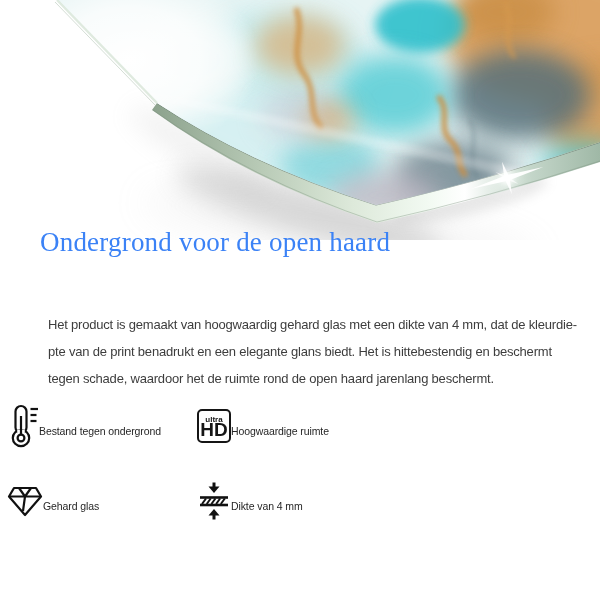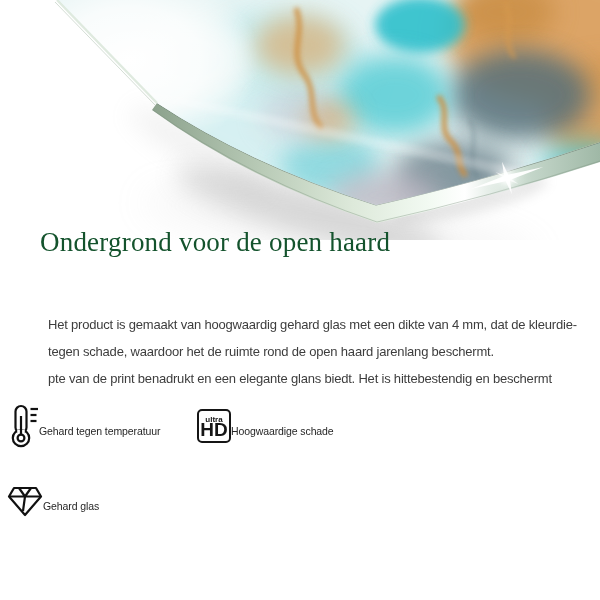--- a/index.html
+++ b/index.html
@@ -2,21 +2,21 @@
 <html><head>
 <meta charset="utf-8">
 <style>
   html,body{margin:0;padding:0;background:#fff;}
   .page{position:relative;width:600px;height:600px;overflow:hidden;background:#ffffff;
         font-family:"Liberation Sans","DejaVu Sans",sans-serif;}
   .hero{position:absolute;top:0;left:0;width:600px;height:240px;}
   .hero svg{display:block;}
   h1{position:absolute;top:225px;left:40px;margin:0;
      font-family:"Liberation Serif","DejaVu Serif",serif;
-     font-weight:400;font-size:27px;line-height:34px;color:#14532d;letter-spacing:.2px;}
+     font-weight:400;font-size:27px;line-height:34px;color:#3b82f6;letter-spacing:.2px;}
   h1 span{display:block;}
   .para{position:absolute;top:311px;left:48px;font-size:13px;line-height:27px;
         color:#3d3d3d;letter-spacing:-0.2px;}
   .para div{white-space:nowrap;}
   .features-row{position:absolute;left:7px;width:570px;display:flex;}
   .row1{top:402px;}
   .row2{top:481px;}
   .feature{width:190px;display:flex;flex-direction:row;align-items:center;}
   .icon-box{display:flex;align-items:center;justify-content:center;}
   .row1 .icon-box{height:48px;}
@@ -123,62 +123,82 @@
       </g>
     </svg>
   </div>
 
   <h1>
     <span>Ondergrond voor de open haard</span>
   </h1>
 
   <div class="para">
     <div>Het product is gemaakt van hoogwaardig gehard glas met een dikte van 4 mm, dat de kleurdie-</div>
+    <div>pte van de print benadrukt en een elegante glans biedt. Het is hittebestendig en beschermt</div>
     <div>tegen schade, waardoor het de ruimte rond de open haard jarenlang beschermt.</div>
-    <div>pte van de print benadrukt en een elegante glans biedt. Het is hittebestendig en beschermt</div>
   </div>
 
   <div class="features-row row1">
 
     <div class="feature">
       <div class="icon-box">
         <svg width="32" height="46" viewBox="0 0 32 46">
           <circle class="ic" cx="14" cy="35" r="8.2"></circle>
           <rect class="ic" x="8.5" y="3" width="11" height="27" rx="5.5" fill="#fff"></rect>
           <rect x="10.2" y="26.5" width="7.6" height="5" fill="#fff" stroke="none"></rect>
           <circle class="ic" cx="14" cy="35" r="3.4" stroke-width="2"></circle>
           <line class="ic" x1="14" y1="13" x2="14" y2="31" stroke-width="2"></line>
           <line class="ic" x1="23.5" y1="6" x2="31" y2="6"></line>
           <line class="ic" x1="23.5" y1="12" x2="29.5" y2="12"></line>
           <line class="ic" x1="23.5" y1="18" x2="29.5" y2="18"></line>
         </svg>
       </div>
-      <div class="feature-label">Gehard tegen temperatuur</div>
+      <div class="feature-label">Bestand tegen ondergrond</div>
     </div>
 
     <div class="feature">
       <div class="icon-box">
         <div class="uhd-badge">
           <span class="uhd-top">ultra</span>
           <span class="uhd-bottom">HD</span>
         </div>
       </div>
-      <div class="feature-label">Hoogwaardige schade</div>
+      <div class="feature-label">Hoogwaardige ruimte</div>
     </div>
 
   </div>
 
   <div class="features-row row2">
 
     <div class="feature">
       <div class="icon-box">
         <svg width="36" height="32" viewBox="0 0 36 32">
           <path class="ic" stroke-width="2" stroke-linejoin="round" d="M7,3 L29,3 L34,11.5 L18,30 L2,11.5 Z"></path>
           <path class="ic" stroke-width="1.8" d="M2,11.5 L34,11.5 M12,3 L18,11.5 L24,3 M18,11.5 L16,26"></path>
         </svg>
       </div>
       <div class="feature-label">Gehard glas</div>
     </div>
 
 
+    <div class="feature">
+      <div class="icon-box">
+        <svg width="34" height="38" viewBox="0 0 34 38">
+          <line x1="17" y1="0.5" x2="17" y2="5.5" stroke="#111" stroke-width="3"></line>
+          <path d="M11.5,4.5 L22.5,4.5 L17,11 Z" fill="#111"></path>
+          <line x1="3" y1="15.5" x2="31" y2="15.5" stroke="#111" stroke-width="2.6"></line>
+          <line x1="3" y1="23" x2="31" y2="23" stroke="#111" stroke-width="2.6"></line>
+          <g stroke="#111" stroke-width="2">
+            <line x1="5" y1="22" x2="9" y2="16.5"></line>
+            <line x1="9.7" y1="22" x2="13.7" y2="16.5"></line>
+            <line x1="14.4" y1="22" x2="18.4" y2="16.5"></line>
+            <line x1="19.1" y1="22" x2="23.1" y2="16.5"></line>
+            <line x1="23.8" y1="22" x2="27.8" y2="16.5"></line>
+          </g>
+          <line x1="17" y1="37.5" x2="17" y2="32.5" stroke="#111" stroke-width="3"></line>
+          <path d="M11.5,33.5 L22.5,33.5 L17,27 Z" fill="#111"></path>
+        </svg>
+      </div>
+      <div class="feature-label">Dikte van 4 mm</div>
+    </div>
   </div>
 
 </div>
 
 </body></html>

